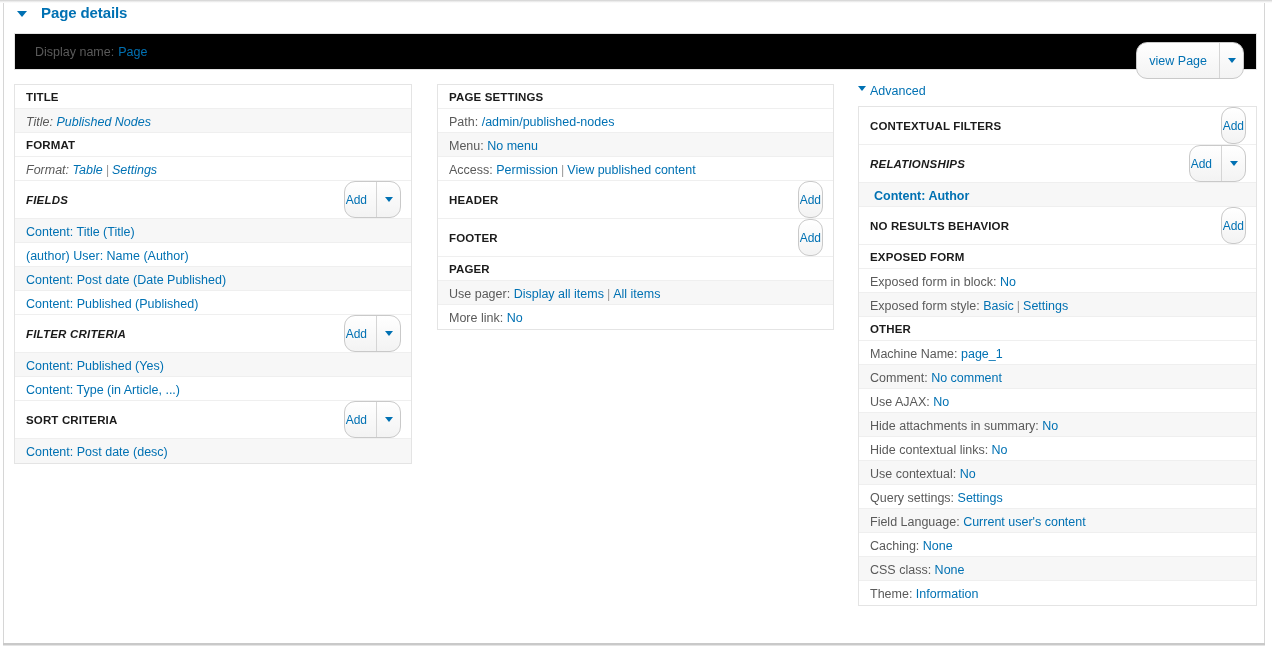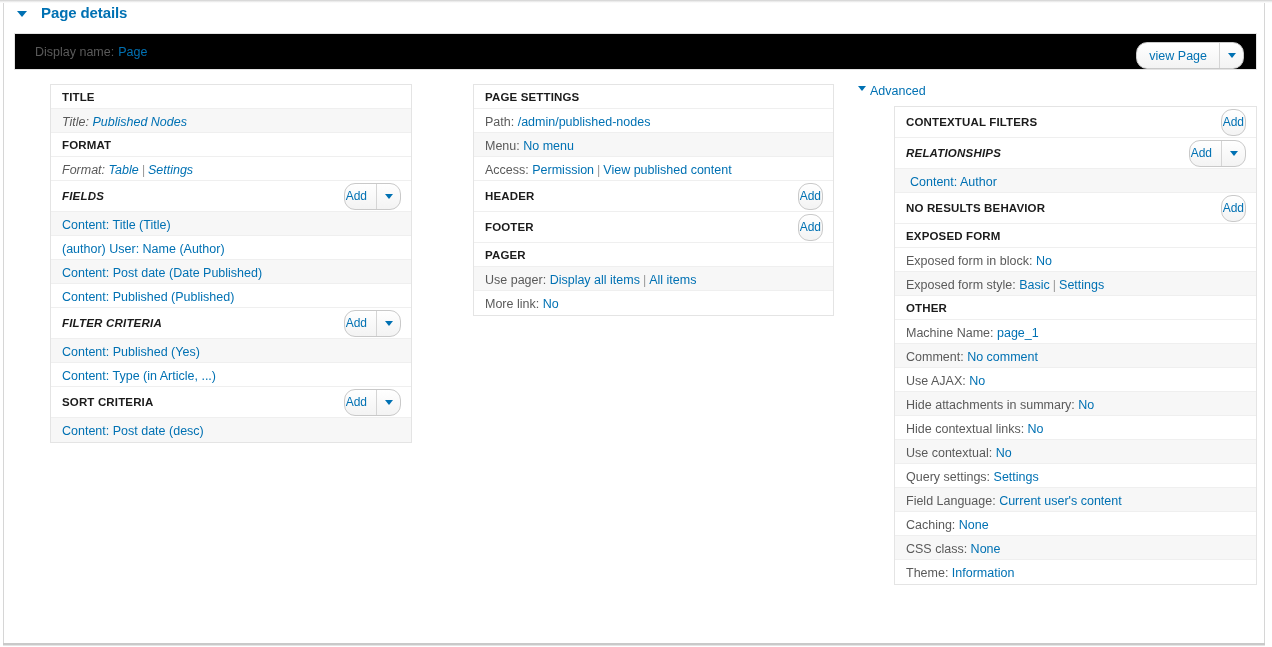--- a/index.html
+++ b/index.html
@@ -90,21 +90,21 @@
   .viewpage-wrap {
     position: absolute;
     right: 12px;
     top: 8px;
   }
 
   
   .btn-pill {
     display: inline-flex;
     align-items: stretch;
-    height: 27px;
+    height: 37px;
     border: 1px solid #c9c9c9;
     border-radius: 11px;
     background: #fbfbfb;
     background: linear-gradient(to bottom, #ffffff 0%, #f3f3f3 100%);
     box-sizing: border-box;
     overflow: hidden;
     cursor: pointer;
   }
   .btn-pill .btn-label {
     display: flex;
@@ -158,21 +158,20 @@
     border-left-width: 4px; border-right-width: 4px; border-top-width: 5px; }
   .col3-label span {
     font-size: 12.5px;
     color: #0071b3;
   }
 
   .panel {
     border: 1px solid #e4e4e4;
     background: #fff;
     box-sizing: border-box;
-    margin-left: 36px;
   }
   .col3 .panel { margin-top: 22px; }
 
   .sect-head {
     display: flex;
     align-items: center;
     justify-content: space-between;
     padding: 0 10px 0 11px;
     min-height: 24px;
     background: #fff;
@@ -199,21 +198,21 @@
     border-bottom: 1px solid #efefef;
     box-sizing: border-box;
     min-height: 24px;
     line-height: 17px;
   }
   .row:last-child { border-bottom: none; }
   .row.alt { background: #f7f7f7; }
   .row.italic { font-style: italic; }
   .row .lnk { color: #0071b3; }
   .row .sep { color: #9a9a9a; margin: 0 3px; }
-  .row.indent { padding-left: 15px; }
+  .row.indent { padding-left: 15px; font-weight: bold; }
   .row.linkrow { color: #0071b3; }
 
   .sect-head + .row,
   .row + .sect-head { }
 
   
   .panel > *:last-child { border-bottom: none; }
 
 </style>
 </head>

